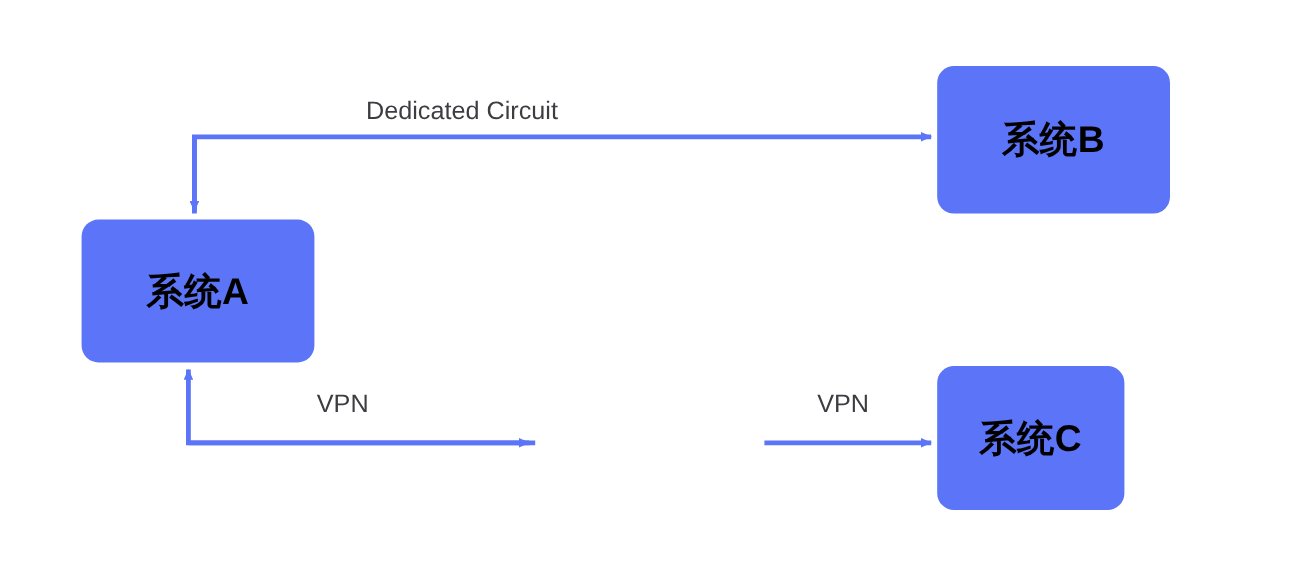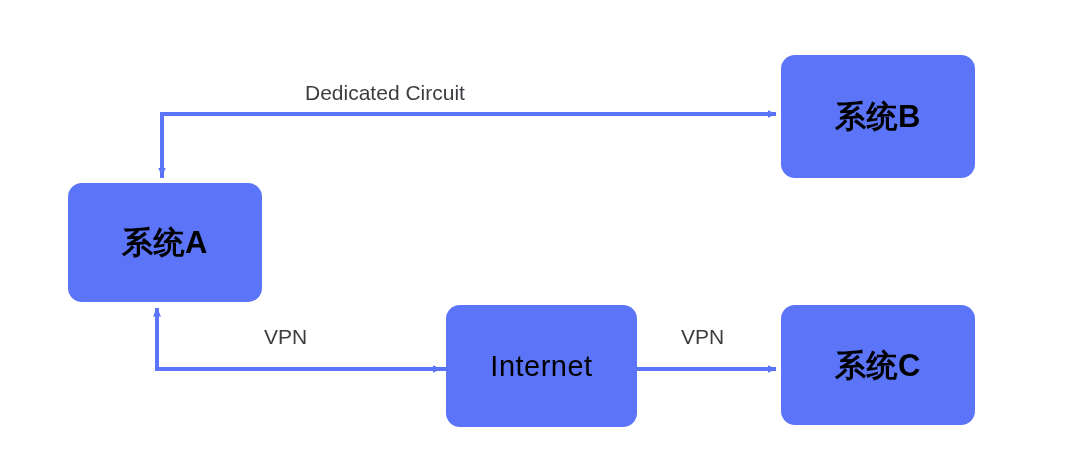--- a/index.html
+++ b/index.html
@@ -86,25 +86,22 @@
   </svg>
 
   <div class="node node-cjk" style="left:68px; top:183px; width:194px; height:119px; background:#5b74f8;text-align:center;">
     <span class="node-label">系统A</span>
   </div>
 
   <div class="node node-cjk" style="left:781px; top:55px; width:194px; height:123px; background:#5b74f8;">
     <span class="node-label">系统B</span>
   </div>
 
-  <div class="node node-latin" style="left:446px; top:305px; width:191px; height:122px; background:#5b74f8;">
-    <span class="node-label">Internet</span>
-  </div>
 
-  <div class="node node-cjk" style="left:781px; top:305px; width:194px; height:120px; background:#5b74f8;">
+  <div class="node node-cjk" style="left:781px; top:305px; width:156px; height:120px; background:#5b74f8;">
     <span class="node-label">系统C</span>
   </div>
 
   <div class="edge-label" style="left:305px; top:82px;">Dedicated Circuit</div>
 
   <div class="edge-label" style="left:264px; top:326px;">VPN</div>
 
   <div class="edge-label" style="left:681px; top:326px;">VPN</div>
 
 </div>

